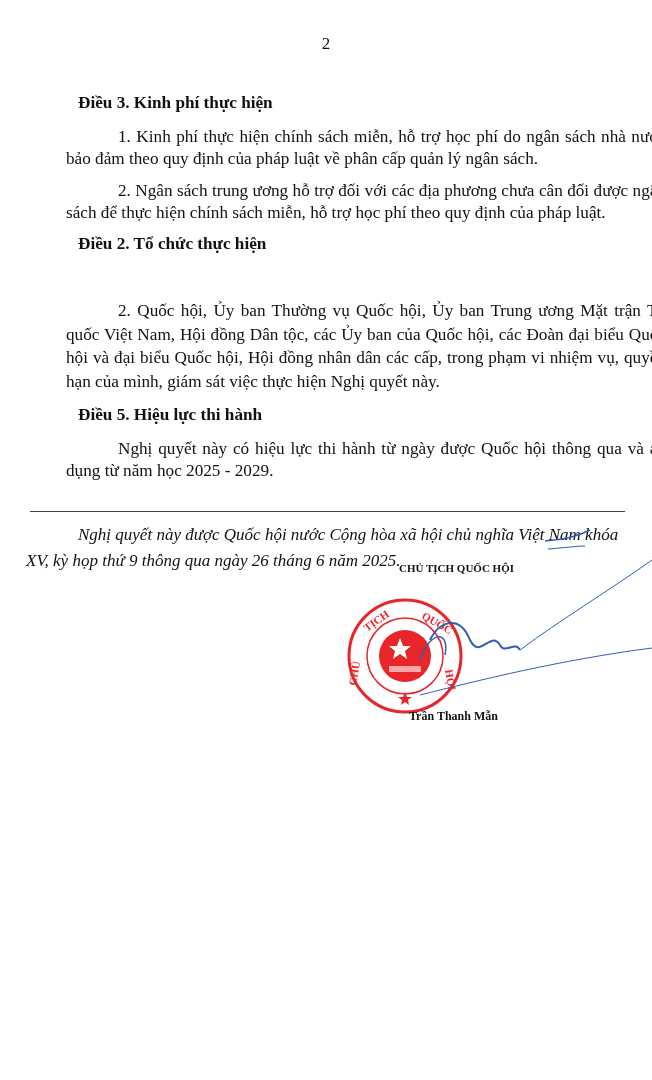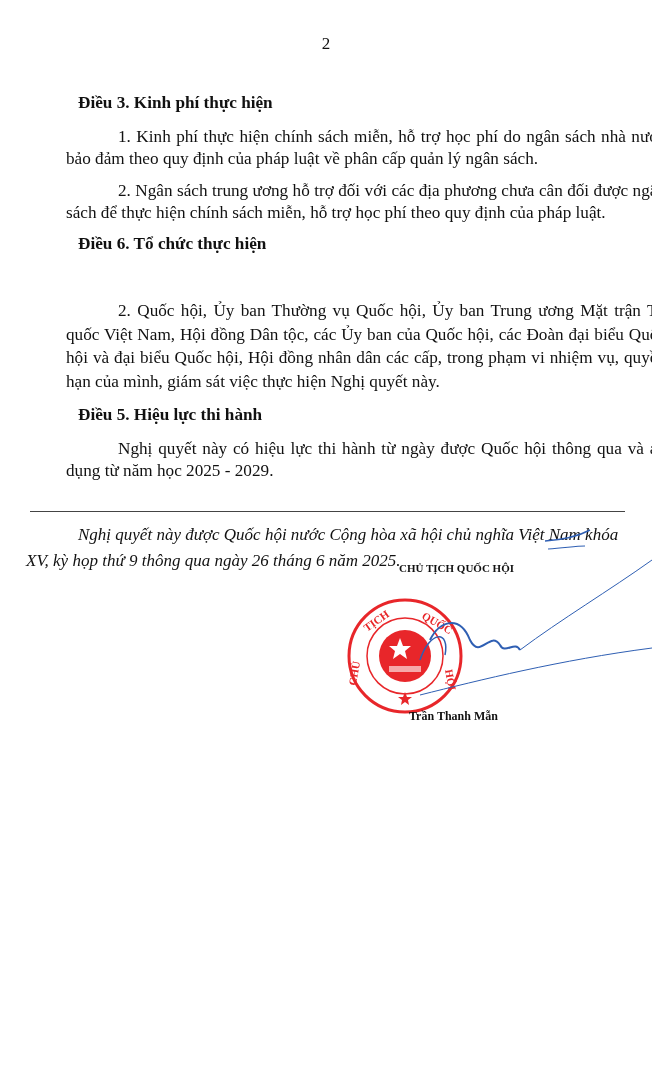--- a/index.html
+++ b/index.html
@@ -20,21 +20,21 @@
 </head>
 <body>
 
 <div class="page">
   <div class="page-number">2</div>
 
   <div class="h" style="top:92px">Điều 3. Kinh phí thực hiện</div>
   <div class="text p" style="top:126px">1. Kinh phí thực hiện chính sách miễn, hỗ trợ học phí do ngân sách nhà nước bảo đảm theo quy định của pháp luật về phân cấp quản lý ngân sách.</div>
   <div class="text p" style="top:180px">2. Ngân sách trung ương hỗ trợ đối với các địa phương chưa cân đối được ngân sách để thực hiện chính sách miễn, hỗ trợ học phí theo quy định của pháp luật.</div>
 
-  <div class="h" style="top:233px">Điều 6. Tổ chức thực hiện</div>
+  <div class="h" style="top:233px">Điều 2. Tổ chức thực hiện</div>
   <div class="text p" style="top:299px; line-height:23.5px">2. Quốc hội, Ủy ban Thường vụ Quốc hội, Ủy ban Trung ương Mặt trận Tổ quốc Việt Nam, Hội đồng Dân tộc, các Ủy ban của Quốc hội, các Đoàn đại biểu Quốc hội và đại biểu Quốc hội, Hội đồng nhân dân các cấp, trong phạm vi nhiệm vụ, quyền hạn của mình, giám sát việc thực hiện Nghị quyết này.</div>
 
   <div class="h" style="top:404px">Điều 5. Hiệu lực thi hành</div>
   <div class="text p" style="top:438px">Nghị quyết này có hiệu lực thi hành từ ngày được Quốc hội thông qua và áp dụng từ năm học 2025 - 2029.</div>
 
   <div class="rule"></div>
   <div class="note">Nghị quyết này được Quốc hội nước Cộng hòa xã hội chủ nghĩa Việt Nam khóa XV, kỳ họp thứ 9 thông qua ngày 26 tháng 6 năm 2025.</div>
 
   <svg class="stamp" viewBox="0 0 120 120">
     <circle cx="60" cy="60" r="56" fill="none" stroke="#e8262a" stroke-width="3"></circle>

